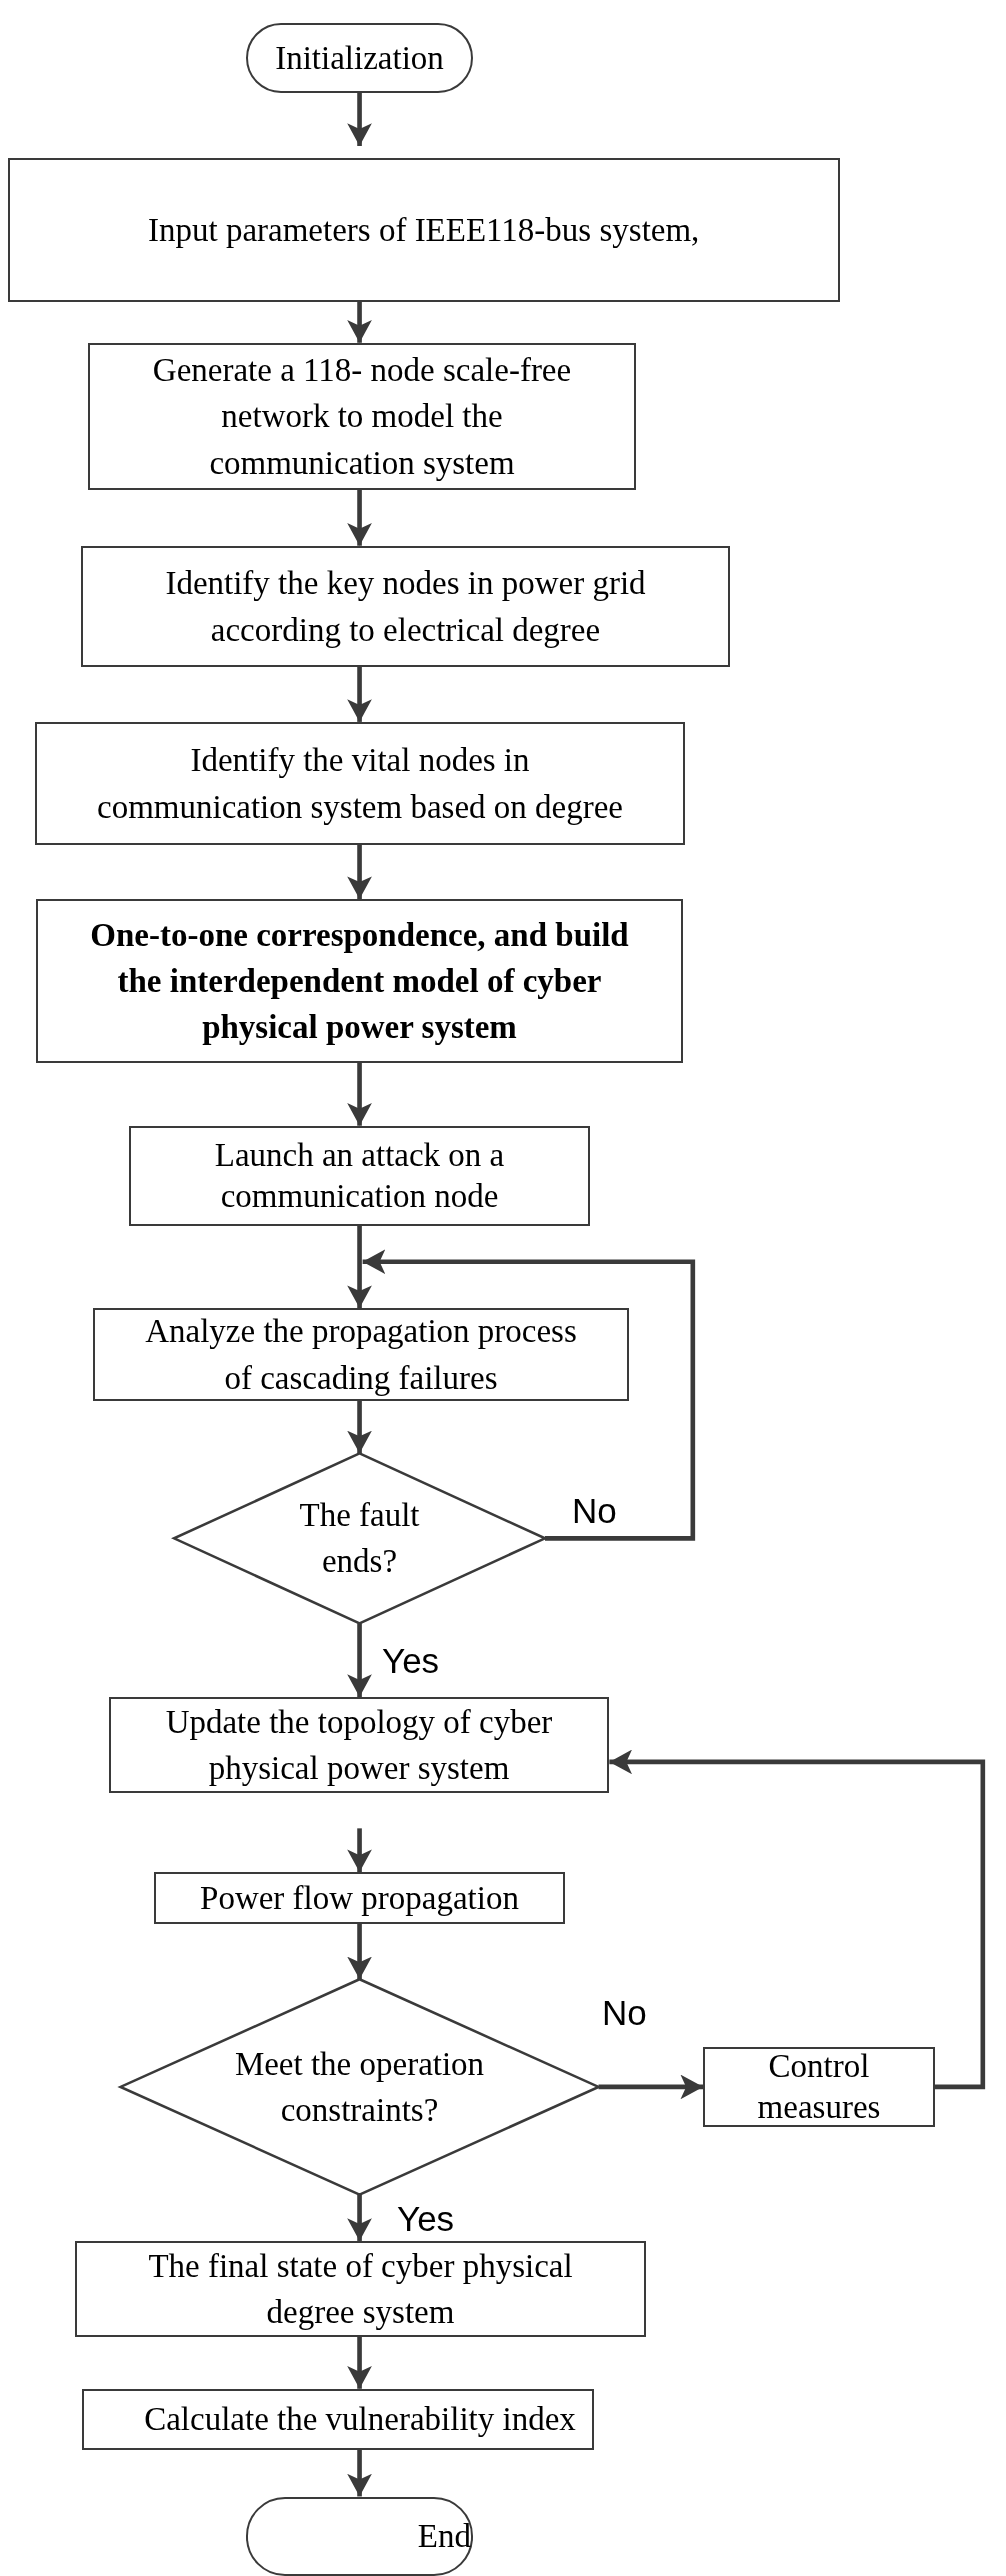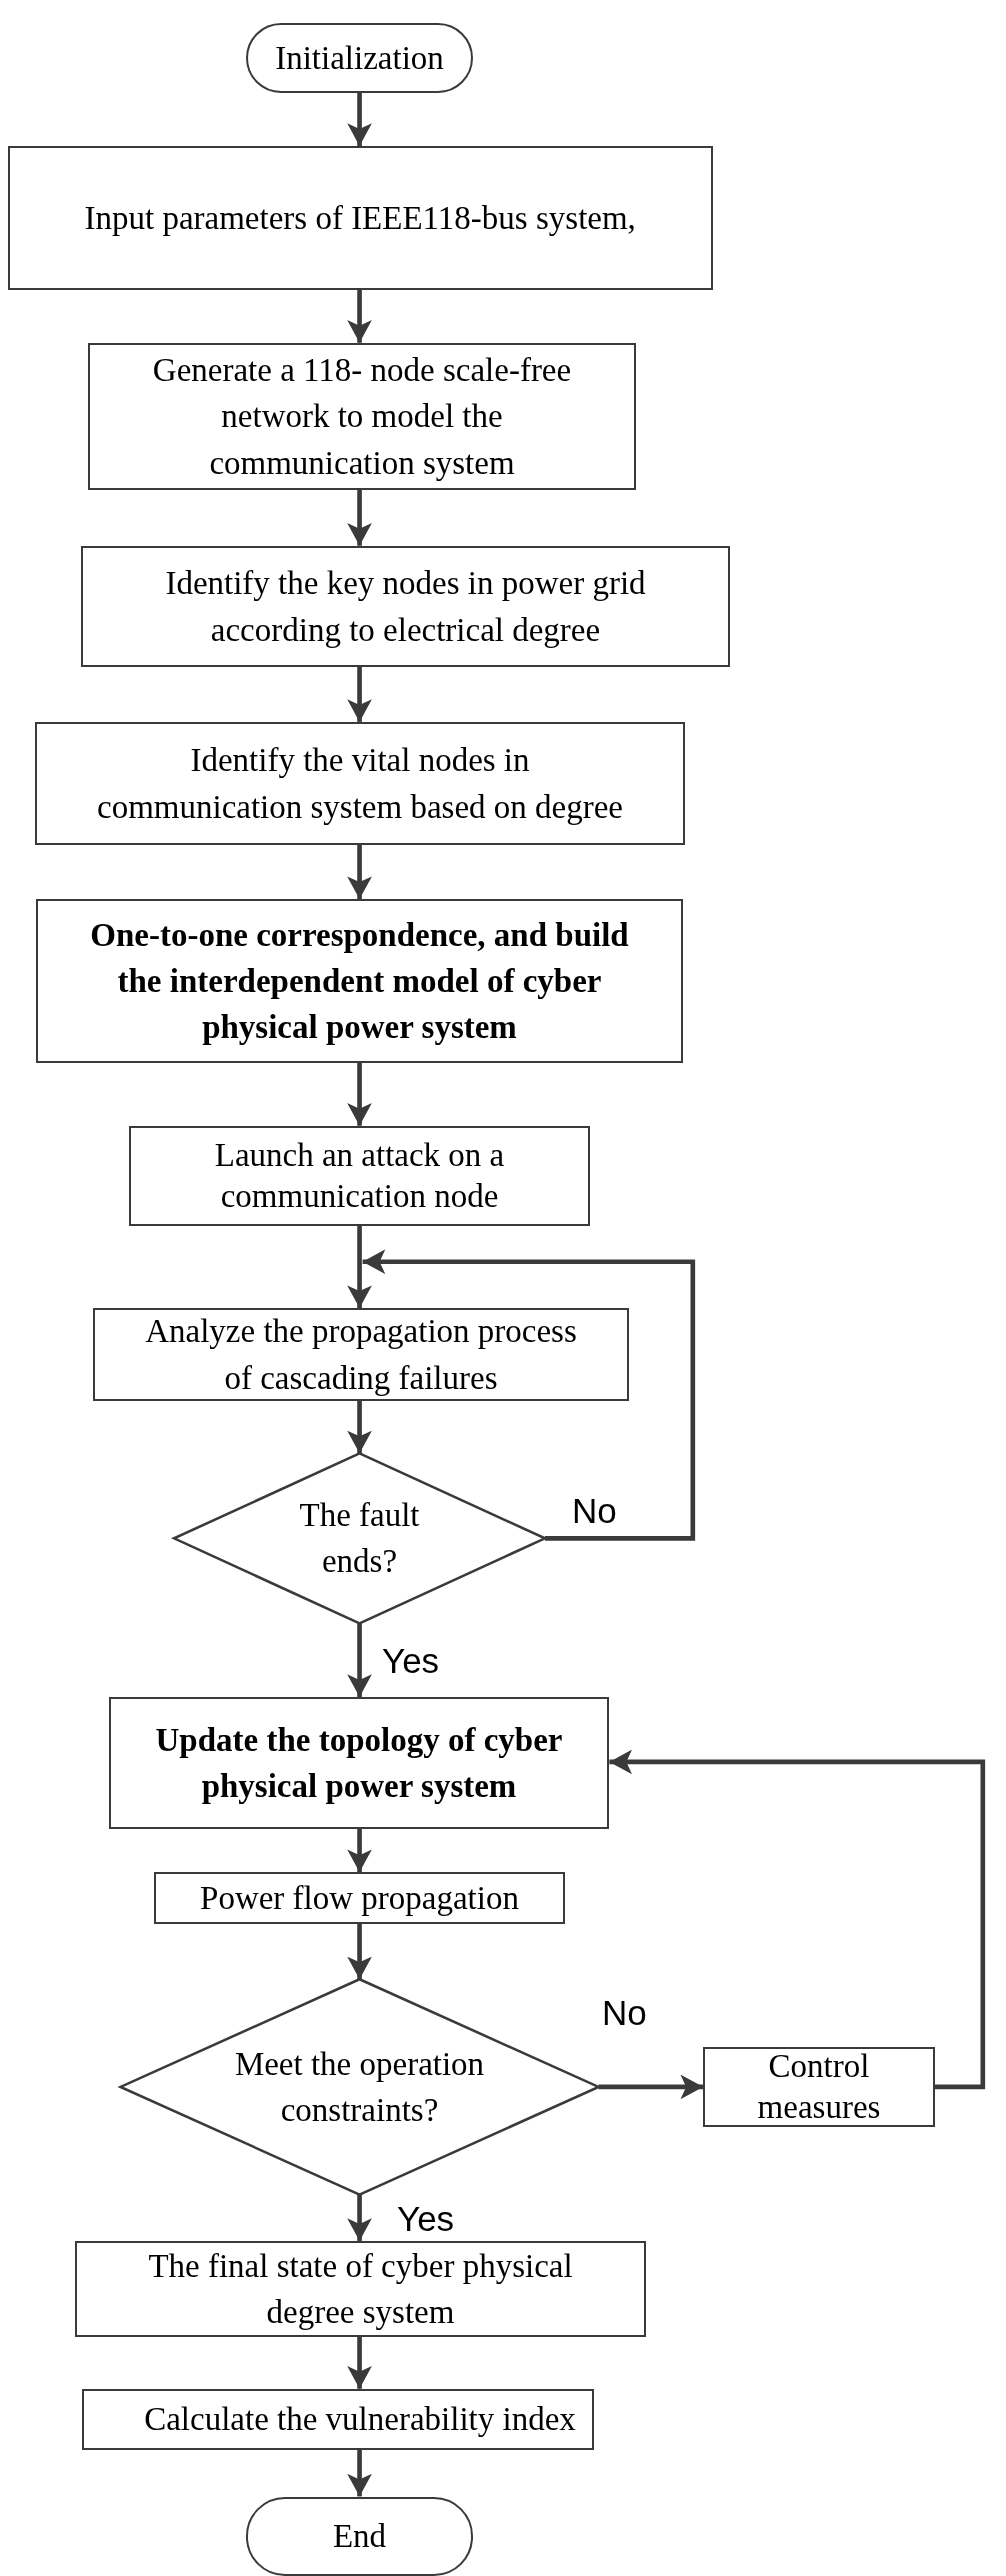--- a/index.html
+++ b/index.html
@@ -79,21 +79,21 @@
     <g fill="#ffffff" stroke="#3a3a3a" stroke-width="5">
       <polygon points="698,2821 1058,2986 698,3151 338,2986"></polygon>
       <polygon points="698,3842 1162,4051 698,4260 234,4051"></polygon>
     </g>
   </svg>
 
   <div class="node terminator" style="left:246px;top:23px;width:227px;height:70px;border-radius:35px;">
     <span class="tl">Initialization</span>
   </div>
 
-  <div class="node process" style="left:7.7px;top:146px;width:705px;height:144px;">
+  <div class="node process" style="left:7.7px;top:158px;width:832px;height:144px;">
     <span class="tl">Input parameters of IEEE118-bus system,</span>
   </div>
 
   <div class="node process" style="left:88px;top:343px;width:548px;height:147px;">
     <span class="tl">Generate a 118- node scale-free</span>
     <span class="tl">network to model the</span>
     <span class="tl">communication system</span>
   </div>
 
   <div class="node process" style="left:35px;top:546px;width:649px;height:121px;margin-left:46px;">
@@ -120,21 +120,21 @@
   <div class="node process" style="left:93px;top:1308px;width:536px;height:93px;">
     <span class="tl">Analyze the propagation process</span>
     <span class="tl">of cascading failures</span>
   </div>
 
   <div class="node dtext" style="left:246px;top:1489px;width:227px;height:98px;">
     <span class="tl">The fault</span>
     <span class="tl">ends?</span>
   </div>
 
-  <div class="node process" style="left:109px;top:1697px;width:500px;height:132px;font-weight:bold;">
+  <div class="node process" style="left:109px;top:1697px;width:500px;height:96px;">
     <span class="tl">Update the topology of cyber</span>
     <span class="tl">physical power system</span>
   </div>
 
   <div class="node process" style="left:154px;top:1872px;width:411px;height:52px;">
     <span class="tl">Power flow propagation</span>
   </div>
 
   <div class="node dtext" style="left:205px;top:2038px;width:309px;height:98px;">
     <span class="tl">Meet the operation</span>
@@ -148,21 +148,21 @@
 
   <div class="node process" style="left:75px;top:2241px;width:571px;height:96px;">
     <span class="tl">The final state of cyber physical</span>
     <span class="tl">degree system</span>
   </div>
 
   <div class="node process" style="left:82px;top:2389px;width:512px;height:61px;padding-left:44px;">
     <span class="tl">Calculate the vulnerability index</span>
   </div>
 
-  <div class="node terminator" style="left:246px;top:2497px;width:227px;height:79px;border-radius:39px;">
+  <div class="node terminator" style="left:246px;top:2497px;width:227px;height:79px;border-radius:39px;align-items:flex-end;">
     <span class="tl">End</span>
   </div>
 
   <div class="edge-label" style="left:572px;top:1493px;">No</div>
   <div class="edge-label" style="left:382px;top:1643px;">Yes</div>
   <div class="edge-label" style="left:602px;top:1995px;">No</div>
   <div class="edge-label" style="left:397px;top:2201px;">Yes</div>
 
 </div>
 

